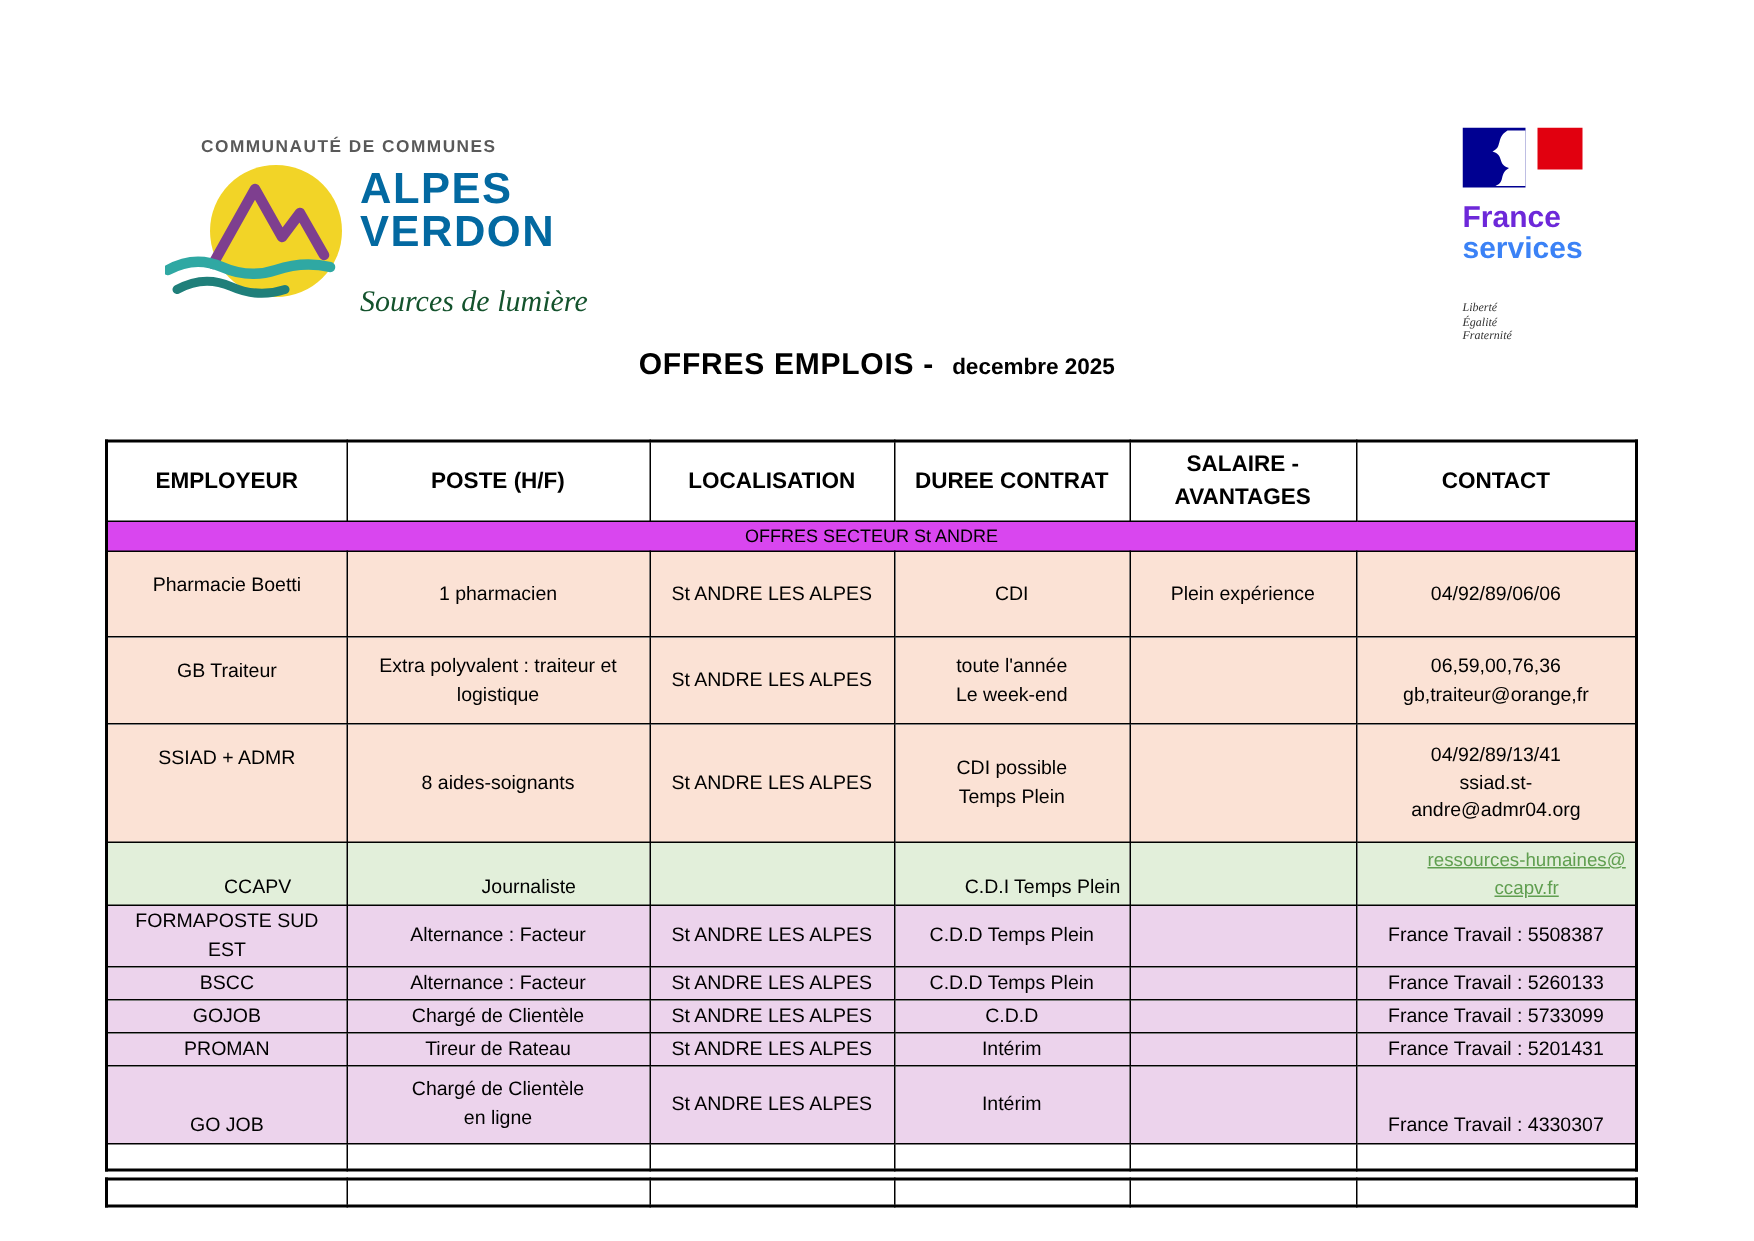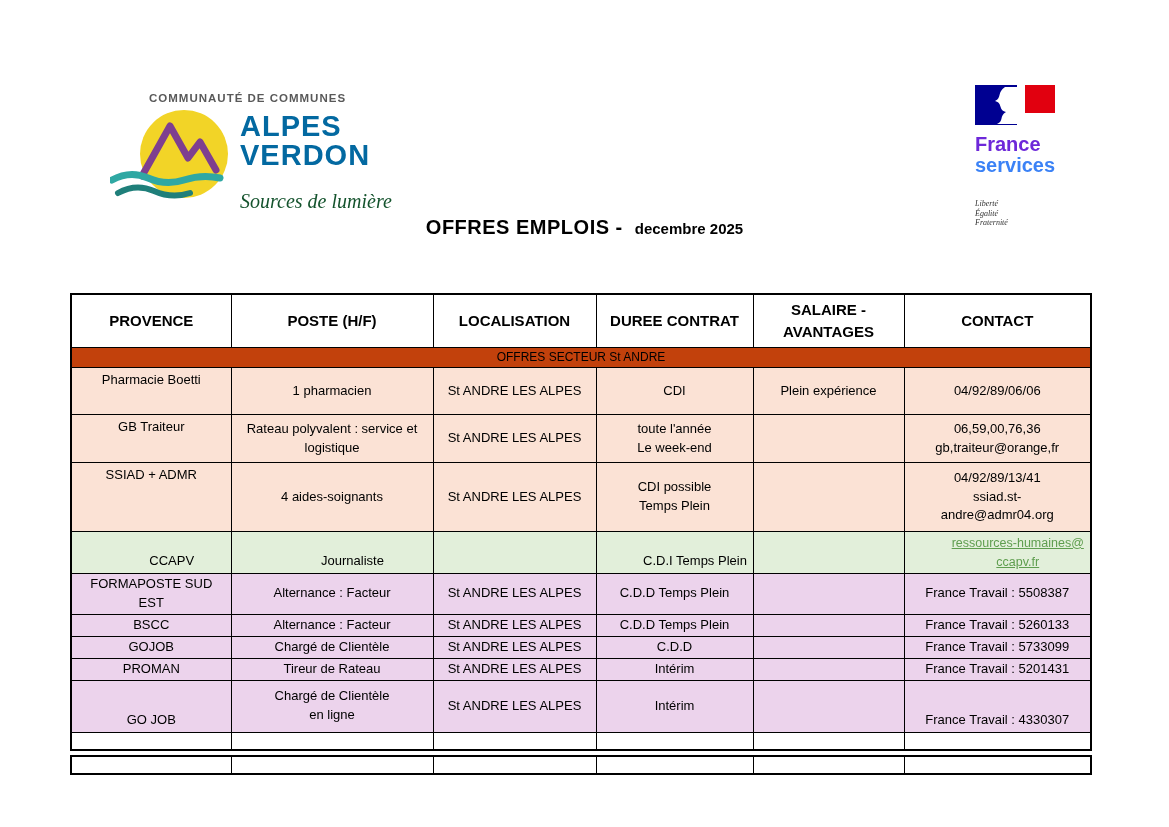--- a/index.html
+++ b/index.html
@@ -1,56 +1,56 @@
 <!DOCTYPE html>
 <html><head>
 <meta charset="utf-8">
 <style>
   html,body{margin:0;padding:0;}
   body{
     width:1169px;height:827px;background:#ffffff;position:relative;
     font-family:"Liberation Sans", sans-serif;color:#000;
   }
   
-  .cc-top{position:absolute;left:149px;top:92px;font-size:11.5px;font-weight:bold;
+  .cc-top{position:absolute;left:134px;top:92px;font-size:11.5px;font-weight:bold;
     letter-spacing:1px;color:#595959;}
   .emblem{position:absolute;left:110px;top:102px;}
   .cc-name{position:absolute;left:240px;top:112px;font-size:29px;font-weight:bold;
     color:#0369a1;line-height:29px;letter-spacing:1px;}
   .cc-tagline{position:absolute;left:240px;top:190px;font-size:20px;color:#14532d;
     font-style:italic;font-family:"Liberation Serif", serif;}
   
   .fs{position:absolute;left:975px;top:85px;width:110px;}
   .fs-name1{font-size:20px;font-weight:bold;color:#6d28d9;line-height:21px;margin-top:3px;}
   .fs-name2{font-size:20px;font-weight:bold;color:#3b82f6;line-height:21px;}
   .fs-motto{margin-top:23px;font-family:"Liberation Serif", serif;font-style:italic;
     font-size:8px;color:#333;line-height:9.5px;}
   
-  .title-row{position:absolute;top:216px;left:0;width:100%;display:flex;
+  .title-row{position:absolute;top:232px;left:0;width:100%;display:flex;
     justify-content:center;align-items:baseline;gap:12px;}
   .title-main{font-size:20px;font-weight:bold;letter-spacing:0.5px;}
   .title-date{font-size:15px;font-weight:bold;}
   
   .table-wrap{position:absolute;left:70px;top:293px;width:1020px;}
   table.jobs{border-collapse:collapse;table-layout:fixed;width:1020px;border:2.5px solid #000;}
   .jobs th,.jobs td{border:1px solid #000;text-align:center;white-space:pre-line;
     overflow:hidden;padding:1px 4px;font-size:13px;line-height:1.45;vertical-align:middle;}
   .jobs th{font-size:15px;font-weight:bold;height:50px;background:#fff;}
-  tr.section td{background:#c2410c;height:19px;font-size:12px;padding:0;}
+  tr.section td{background:#d946ef;height:19px;font-size:12px;padding:0;}
   tr.r-peach td{background:#fbe2d5;}
   tr.r-green td{background:#e2efda;}
   tr.r-purple td{background:#ecd3ec;}
   tr.h44 td{height:42px;}
   tr.h45 td{height:43px;}
   tr.h68 td{height:64px;}
   tr.h42 td{height:38px;padding-left:45px;}
   tr.h22 td{height:19px;}
   tr.h52 td{height:48px;}
   tr.r-empty td{height:14px;background:#fff;}
-  td.va-top{vertical-align:top;padding-top:3px;margin-top:11px;}
+  td.va-top{vertical-align:top;padding-top:13px;margin-top:11px;}
   td.va-bottom{vertical-align:bottom;padding-bottom:2px;}
   a.contact-link{color:#5f9e4f;text-decoration:underline;font-size:12.5px;cursor:pointer;}
   .gap-table{margin-top:4px;}
 </style>
 </head>
 <body>
 
 <div class="cc-top">COMMUNAUTÉ DE COMMUNES</div>
 
 <div class="emblem">
@@ -93,21 +93,21 @@
     <colgroup>
       <col style="width:160px">
         <col style="width:202px">
         <col style="width:163px">
       <col style="width:157px">
         <col style="width:151px">
         <col style="width:187px">
     </colgroup>
     <tbody>
         <tr>
-      <th>PROVENCE</th>
+      <th>EMPLOYEUR</th>
       <th>POSTE (H/F)</th>
       <th>LOCALISATION</th>
       <th>DUREE CONTRAT</th>
       <th>SALAIRE -
 AVANTAGES</th>
       <th>CONTACT</th>
     </tr>
     <tr class="section">
       <td colspan="6">OFFRES SECTEUR St ANDRE</td>
     </tr>
@@ -115,32 +115,32 @@
     <tr class="r-peach h44">
       <td class="va-top">Pharmacie Boetti</td>
       <td>1 pharmacien</td>
       <td>St ANDRE LES ALPES</td>
       <td>CDI</td>
       <td>Plein expérience</td>
       <td>04/92/89/06/06</td>
     </tr>
     <tr class="r-peach h45">
       <td class="va-top">GB Traiteur</td>
-      <td>Rateau polyvalent : service et
+      <td>Extra polyvalent : traiteur et
 logistique</td>
       <td>St ANDRE LES ALPES</td>
       <td>toute l'année
 Le week-end</td>
       <td></td>
       <td>06,59,00,76,36
 gb,traiteur@orange,fr</td>
     </tr>
     <tr class="r-peach h68">
       <td class="va-top">SSIAD + ADMR</td>
-      <td>4 aides-soignants</td>
+      <td>8 aides-soignants</td>
       <td>St ANDRE LES ALPES</td>
       <td>CDI possible
 Temps Plein</td>
       <td></td>
       <td>04/92/89/13/41
 ssiad.st-
 andre@admr04.org</td>
     </tr>
     <tr class="r-green h42">
       <td class="va-bottom">CCAPV</td>

